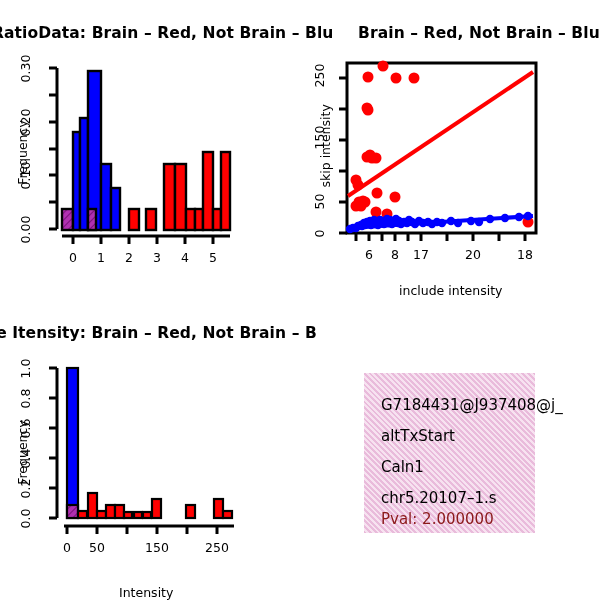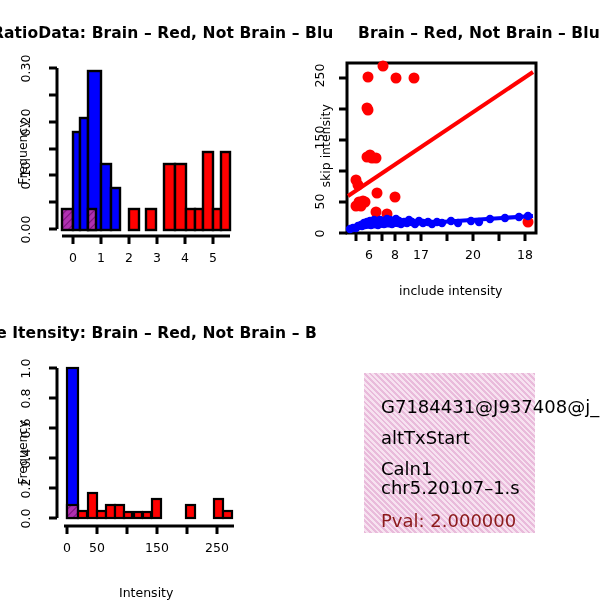--- a/index.html
+++ b/index.html
@@ -6,21 +6,21 @@
   body{width:600px;height:600px;position:relative;overflow:hidden;
        font-family:"DejaVu Sans","Liberation Sans",sans-serif;color:#000;}
   .panel{position:absolute;}
   .ttl{position:absolute;white-space:nowrap;font-weight:bold;font-size:15.5px;
        letter-spacing:.1px;}
   .axlab{position:absolute;white-space:nowrap;font-size:12.5px;}
   .tick-lab{position:absolute;font-size:12.5px;white-space:nowrap;}
   .vrot{transform:rotate(-90deg);transform-origin:50% 50%;}
   svg{display:block;overflow:visible;}
   .txtpanel{position:absolute;box-sizing:border-box;}
-  .txtline{position:absolute;white-space:nowrap;font-size:18px;color:#000;}
+  .txtline{position:absolute;white-space:nowrap;font-size:15px;color:#000;}
   .txtline.pval{color:#8B1A1A;}
 </style>
 </head>
 <body>
 
 <div class="panel" style="left:0;top:0;width:300px;height:300px;">
 
   <div class="ttl" style="left:-8px;top:24px;">RatioData: Brain – Red, Not Brain – Blu</div>
 
   <div class="axlab vrot" style="left:-13px;top:145px;width:70px;text-align:center;">Frequency</div>
@@ -291,15 +291,15 @@
   <div class="tick-lab" style="left:145px;top:240px;">150</div>
   <div class="tick-lab" style="left:205px;top:240px;">250</div>
 </div>
 
 <div class="txtpanel" style="left:364px;top:373px;width:171px;height:160px;
             background:
               repeating-linear-gradient(45deg,#E9BBDB 0 2px,#F7E2F0 2px 4px);">
   <div class="txtline" style="left:17px;top:23px;">G7184431@J937408@j_</div>
   <div class="txtline" style="left:17px;top:54px;">altTxStart</div>
   <div class="txtline" style="left:17px;top:85px;">Caln1</div>
-  <div class="txtline" style="left:17px;top:104px;">chr5.20107–1.s</div>
+  <div class="txtline" style="left:17px;top:116px;">chr5.20107–1.s</div>
   <div class="txtline pval" style="left:17px;top:137px;">Pval: 2.000000</div>
 </div>
 
 </body></html>

